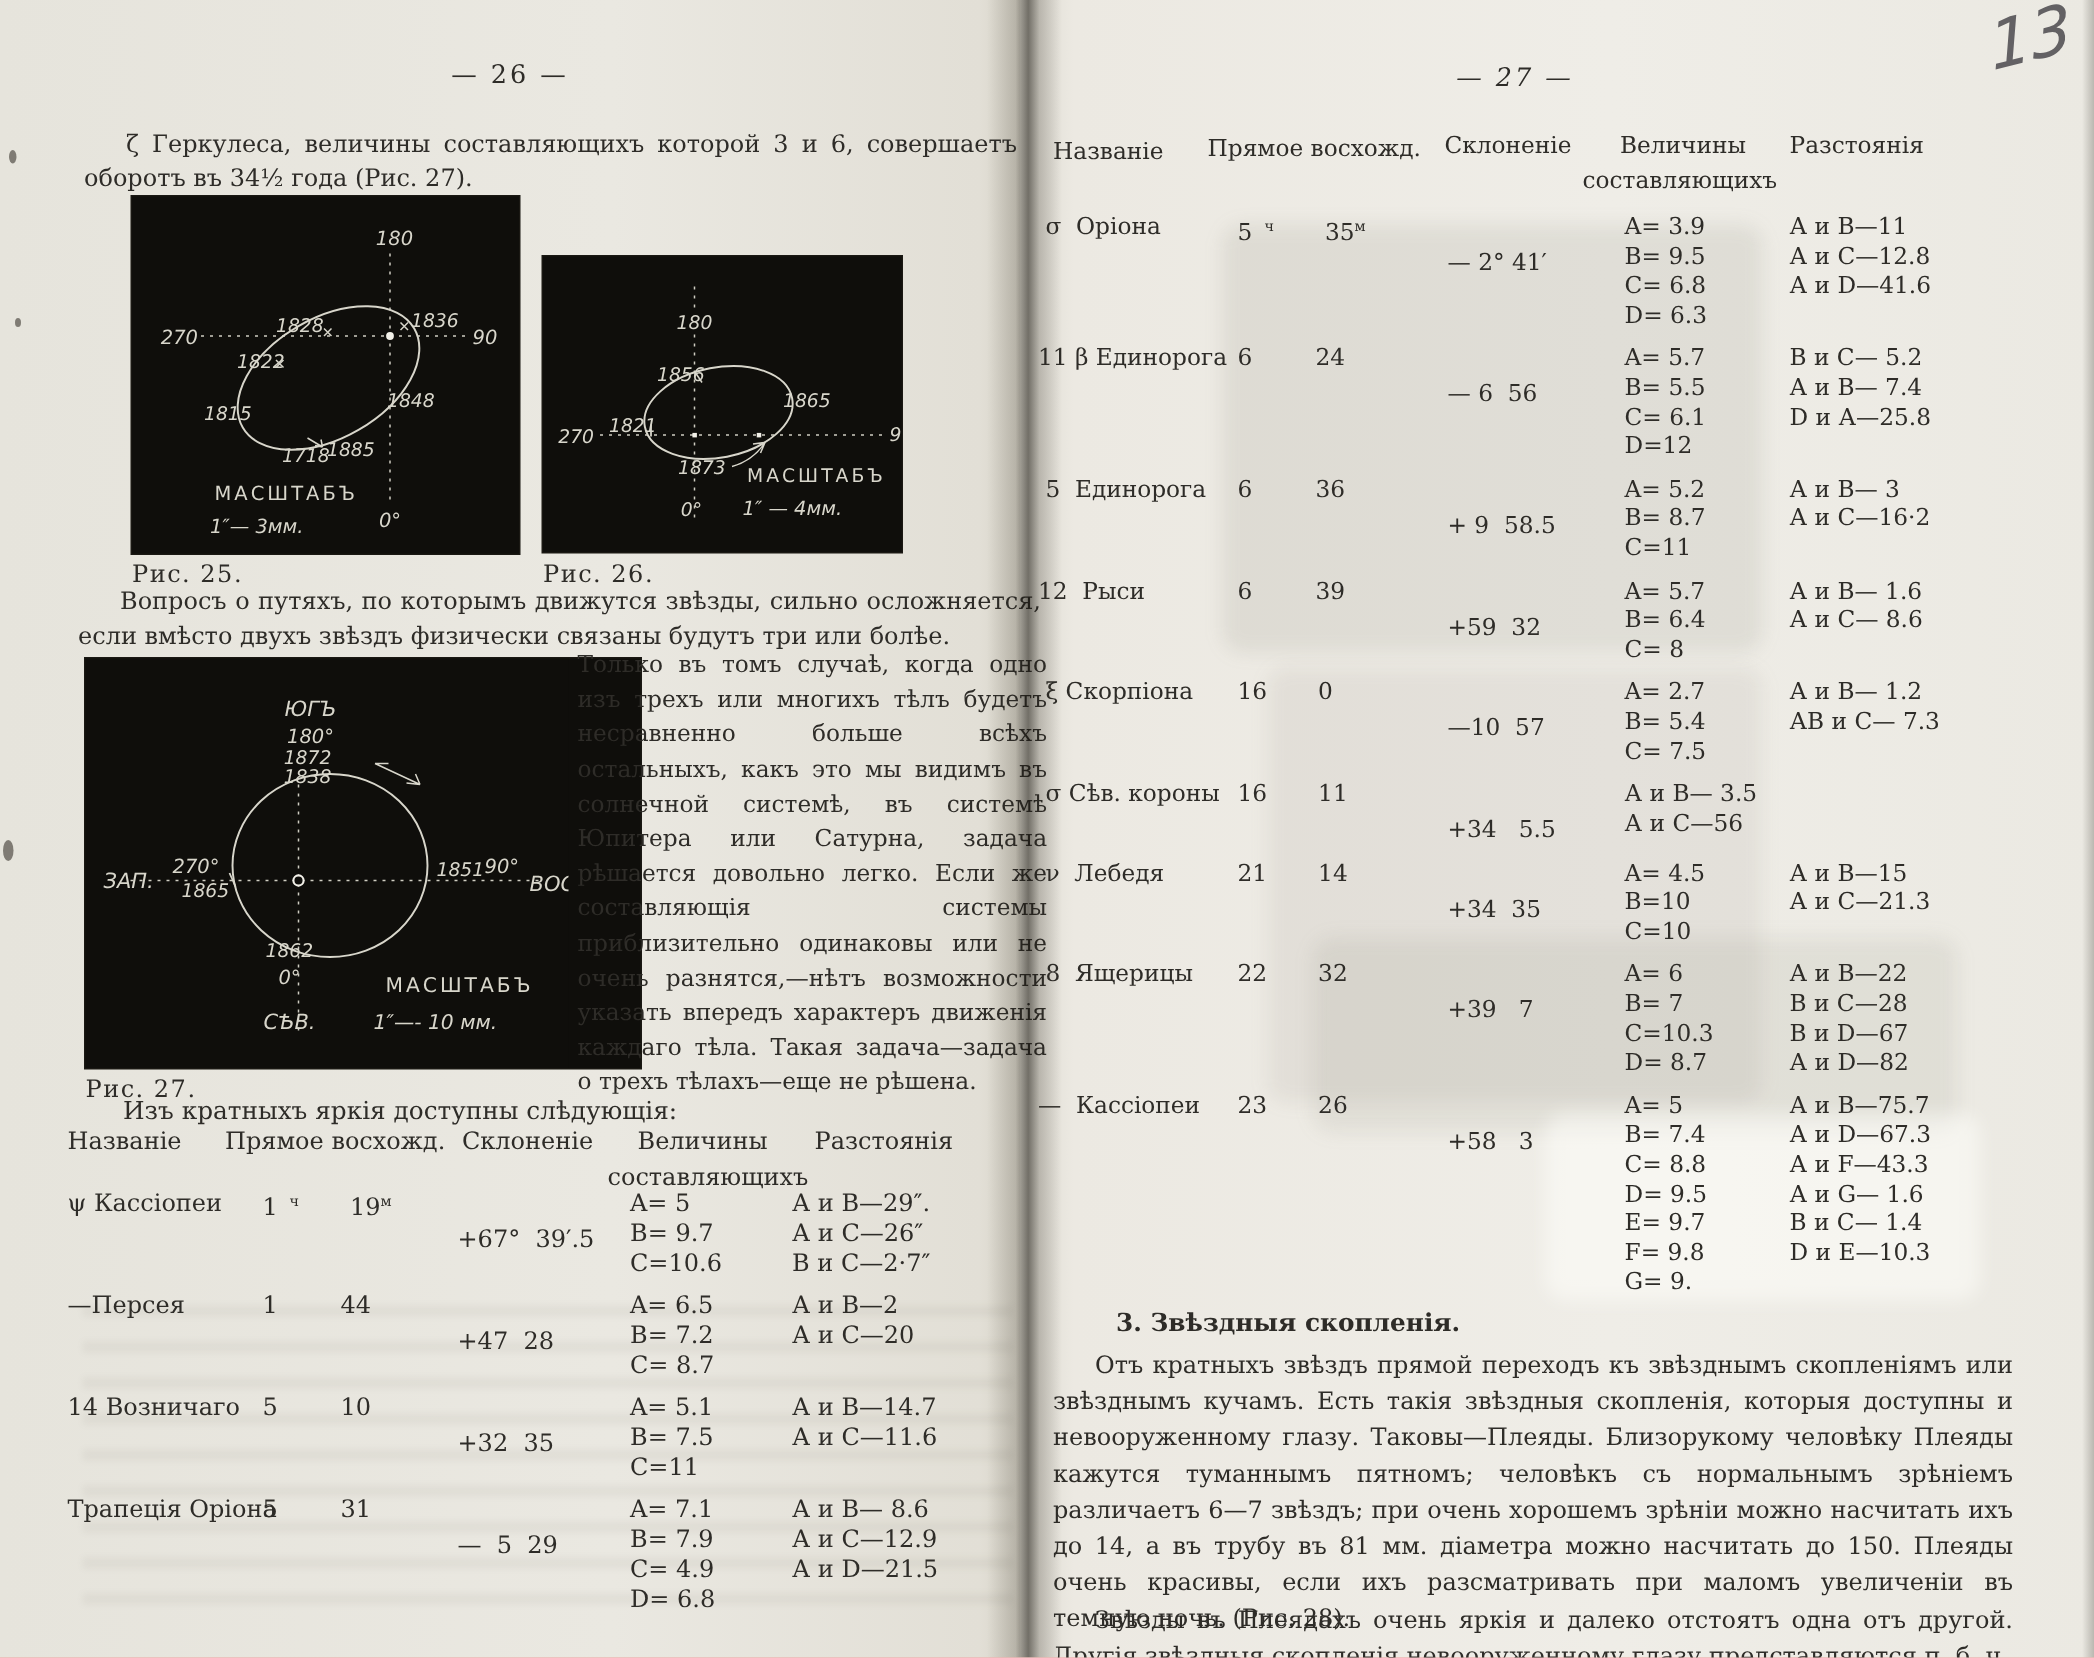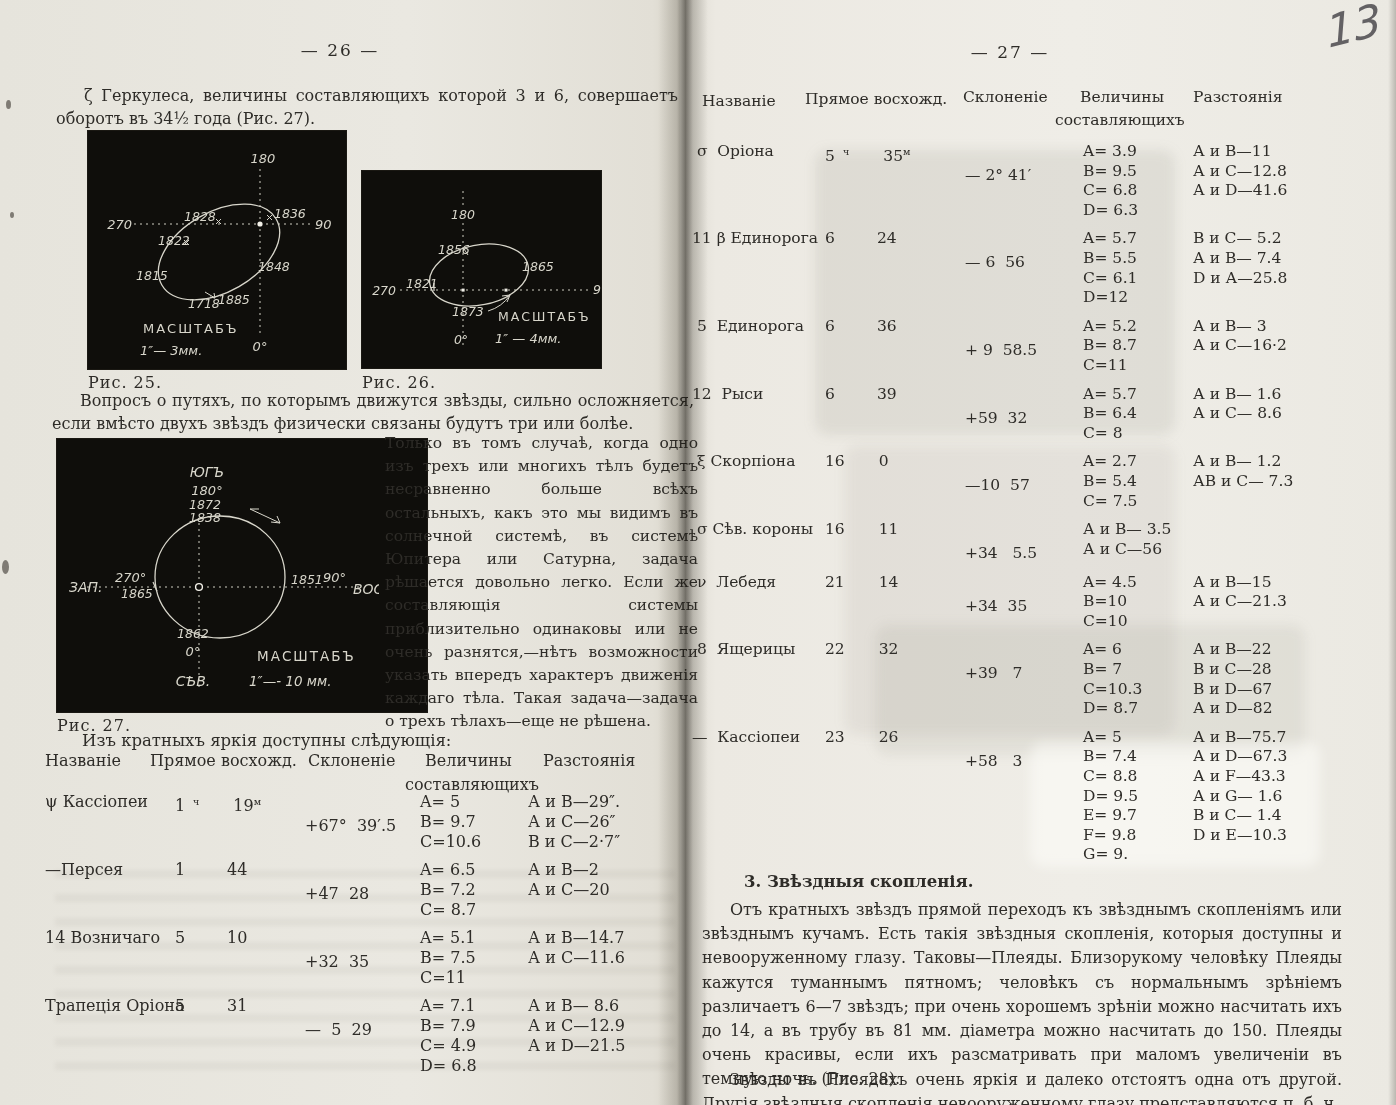--- a/index.html
+++ b/index.html
@@ -210,21 +210,21 @@
         </div>
     </div>
   </div>
 
   <div class="page page-right">
     <div class="stain" style="left:135px;top:150px;width:360px;height:285px;background:rgba(118,112,96,.12);"></div>
     <div class="stain" style="left:165px;top:445px;width:330px;height:290px;background:rgba(118,112,96,.09);"></div>
     <div class="stain" style="left:195px;top:625px;width:430px;height:130px;background:rgba(122,116,100,.10);"></div>
     <div class="stain" style="left:350px;top:742px;width:290px;height:125px;background:rgba(255,255,252,.5);"></div>
     <div class="content">
-      <div class="abs pagenum" style="top:42px;left:0;width:660px;">— 27 —</div>
+      <div class="abs pagenum" style="top:42px;left:0;width:660px;font-style:italic;">— 27 —</div>
 
       <div class="thead t27h" style="left:22px;top:88px;width:640px;height:46px;">
         <span style="left:0;top:4px;">Названіе</span>
         <span style="left:103px;top:2px;">Прямое восхожд.</span>
         <span style="left:261px;top:0;">Склоненіе</span>
         <span style="left:378px;top:0;">Величины</span>
         <span style="left:353px;top:23px;">составляющихъ</span>
         <span style="left:491px;top:0;">Разстоянія</span>
       </div>
       <div class="trows t27rows" id="table27-rows" style="left:0;top:142px;width:700px;">

